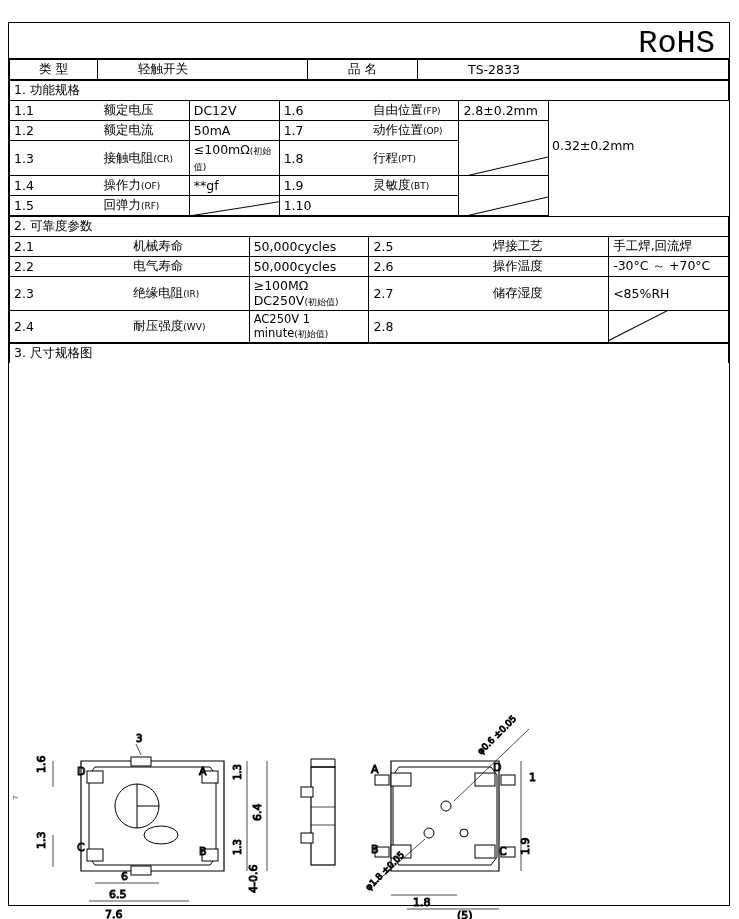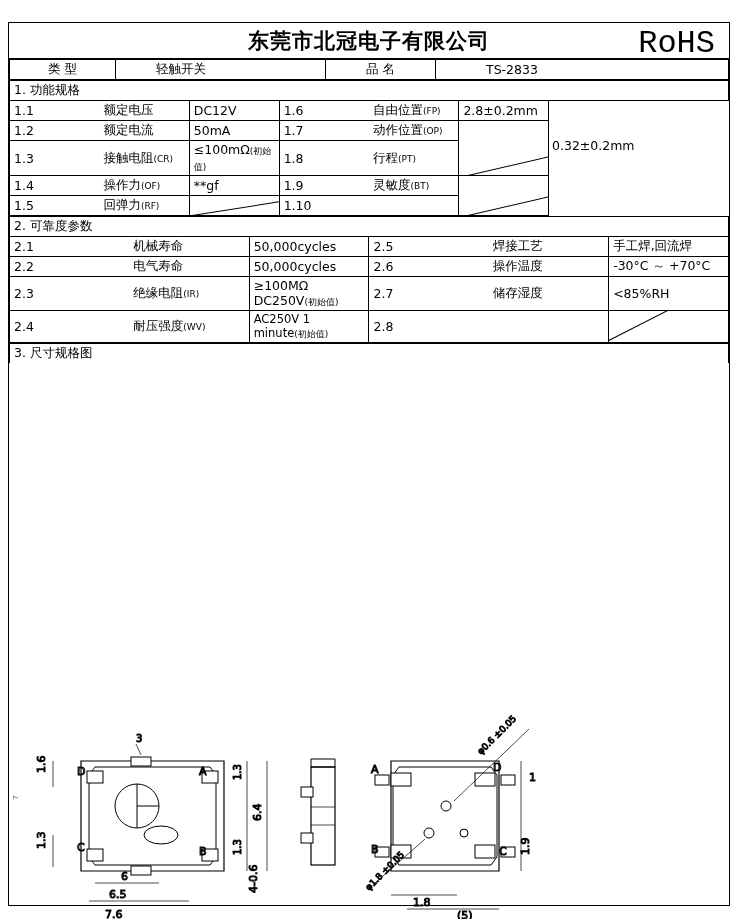--- a/index.html
+++ b/index.html
@@ -33,28 +33,27 @@
   svg{display:block;}
   .sidemark{position:absolute;left:4px;top:430px;font-size:8px;color:#555;transform:rotate(-90deg);}
 </style>
 </head>
 <body>
 
 <div class="sheet">
   <div class="frame">
 
     <div class="hdr">
-      <div class="hdr-title">东莞市北冠电子有限公司</div>
       <div class="hdr-rohs">RoHS</div>
     </div>
 
     <table class="t">
       <tbody>
           <tr class="typerow">
-        <td class="c" style="width:106px">类  型</td>
+        <td class="c" style="width:88px">类  型</td>
         <td style="width:210px;padding-left:40px">轻触开关</td>
         <td class="c" style="width:110px">品  名</td>
         <td style="padding-left:50px">TS-2833</td>
       </tr>
     </tbody>
       </table>
 
     <table class="t">
       <tbody>
           <tr>

